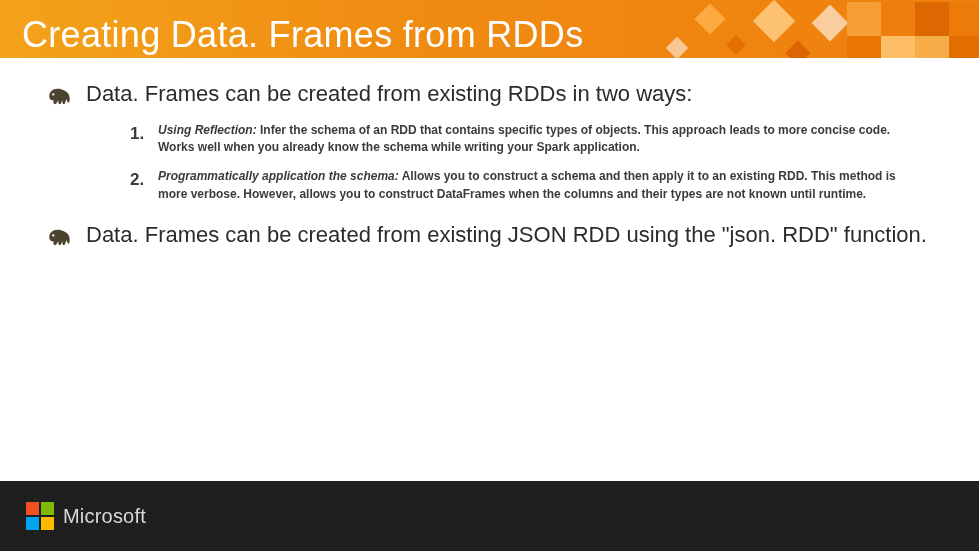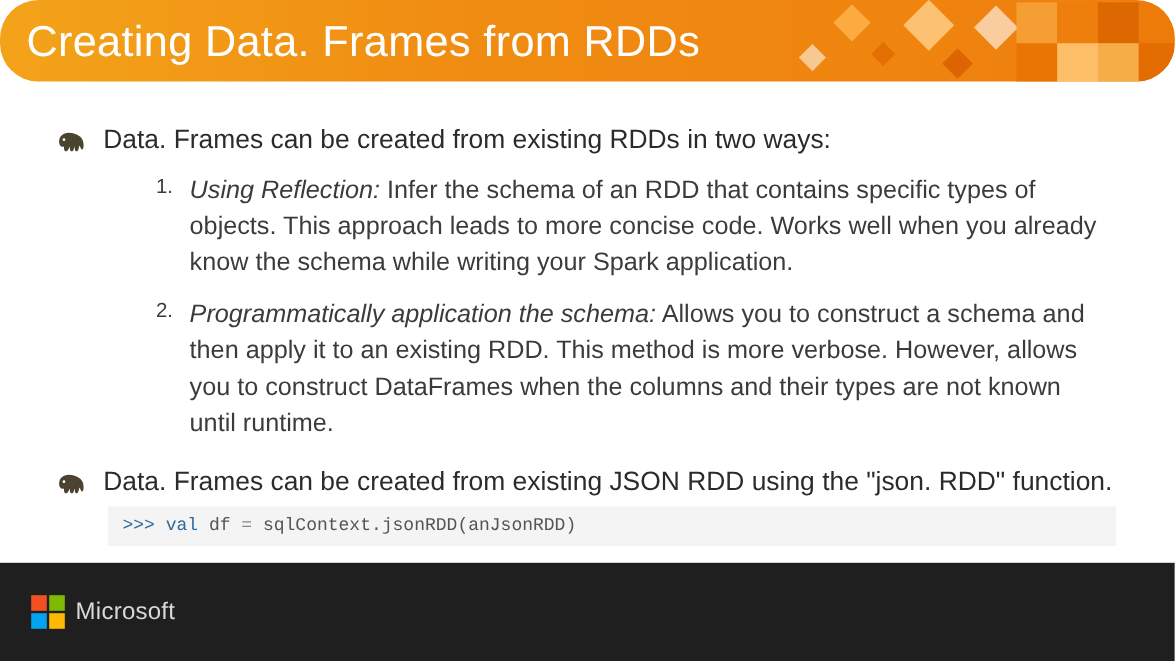--- a/index.html
+++ b/index.html
@@ -3,24 +3,23 @@
 <meta charset="utf-8">
 <style>
   * { margin: 0; padding: 0; box-sizing: border-box; }
   html, body { width: 979px; height: 551px; font-family: "Segoe UI", "Segoe UI Light", Arial, sans-serif; background: #fff; overflow: hidden; }
 
   .slide { position: relative; width: 979px; height: 551px; }
 
   
   .titlebar {
     position: relative;
-    height: 68px;
+    height: 58px;
     background: linear-gradient(90deg, #f3a31a 0%, #f08c12 40%, #ef7f0d 100%);
     overflow: hidden;
-    border-radius: 32px;
   }
   .titlebar h1 {
     font-weight: 300;
     font-size: 36px;
     color: #fff;
     padding: 14px 0 0 22px;
     letter-spacing: 0.3px;
   }
   
   .mosaic {
@@ -30,31 +29,31 @@
     pointer-events: none;
   }
   .mosaic span {
     position: absolute;
     display: block;
     opacity: 0.85;
   }
 
   
   .content { padding: 16px 46px 0 46px; color: #333; }
-  .bullet-row { display: flex; align-items: flex-start; margin-top: 18px; }
+  .bullet-row { display: flex; align-items: flex-start; margin-top: 6px; }
   .elephant {
     width: 26px; height: 20px; flex: 0 0 26px;
     margin: 6px 14px 0 0;
     display: flex; align-items: center; justify-content: center;
   }
   .elephant svg { width: 26px; height: 20px; }
   .bullet-text { font-size: 22px; font-weight: 400; color: #2b2b2b; line-height: 1.25; }
 
   ol.numlist { margin: 14px 0 14px 84px; list-style: none; counter-reset: item; }
-  ol.numlist li { counter-increment: item; position: relative; padding-left: 28px; font-size: 21px; line-height: 1.45; color: #3b3b3b; margin-bottom: 12px; max-width: 790px; }
+  ol.numlist li { counter-increment: item; position: relative; padding-left: 28px; font-size: 12px; line-height: 1.45; color: #3b3b3b; margin-bottom: 12px; max-width: 790px; font-weight: bold; }
   ol.numlist li::before {
     content: counter(item) ".";
     position: absolute; left: 0; top: 0;
     font-size: 17px; color: #3b3b3b;
   }
   ol.numlist li .em { font-style: italic; }
 
   .codeblock {
     margin: 8px 0 0 44px;
     background: #f4f4f4;
@@ -67,21 +66,21 @@
   }
   .codeblock .prompt { color: #2d6a9f; }
   .codeblock .kw { color: #2d6aa0; }
   .codeblock .id { color: #555; }
   .codeblock .op { color: #888; }
 
   
   .footer {
     position: absolute;
     left: 0; right: 0; bottom: 0;
-    height: 82px;
+    height: 70px;
     background: #1f1f1f;
     display: flex;
     padding-left: 26px;
   }
   .ms-logo { display: flex; align-items: center; gap: 9px; }
   .ms-tiles { width: 28px; height: 28px; display: grid; grid-template-columns: 1fr 1fr; grid-template-rows: 1fr 1fr; gap: 2px; }
   .ms-tiles span:nth-child(1){ background:#f25022; }
   .ms-tiles span:nth-child(2){ background:#7fba00; }
   .ms-tiles span:nth-child(3){ background:#00a4ef; }
   .ms-tiles span:nth-child(4){ background:#ffb900; }
@@ -137,31 +136,20 @@
     <div class="bullet-row" style="margin-top:18px">
       <span class="elephant">
         <svg viewBox="0 0 32 24">
             <path fill="#4b4330" d="M4 12c0-5 4-9 10-9s12 3 14 7c1 2 2 8 0 10-1 1-2-2-3-4-1 2-1 6-3 6s-2-3-2-5c-1 2-1 5-3 5s-2-3-2-5c-1 2-2 5-4 5s-2-3-2-5c-2 1-5 0-5-5z"></path>
             <circle cx="9" cy="10" r="1.4" fill="#fff"></circle>
           </svg>
       </span>
       <div class="bullet-text">Data. Frames can be created from existing JSON RDD using the "json. RDD" function.</div>
     </div>
 
-    <div class="codeblock">
-      <span class="prompt">&gt;&gt;&gt;</span>
-      <span> </span>
-      <span class="kw">val</span>
-      <span> </span>
-      <span class="id">df</span>
-      <span> </span>
-      <span class="op">=</span>
-      <span> </span>
-      <span class="id">sqlContext.jsonRDD(anJsonRDD)</span>
-    </div>
 
   </div>
 
   <div class="footer">
     <div class="ms-logo">
       <div class="ms-tiles">
         <span></span>
           <span></span>
           <span></span>
           <span></span>

